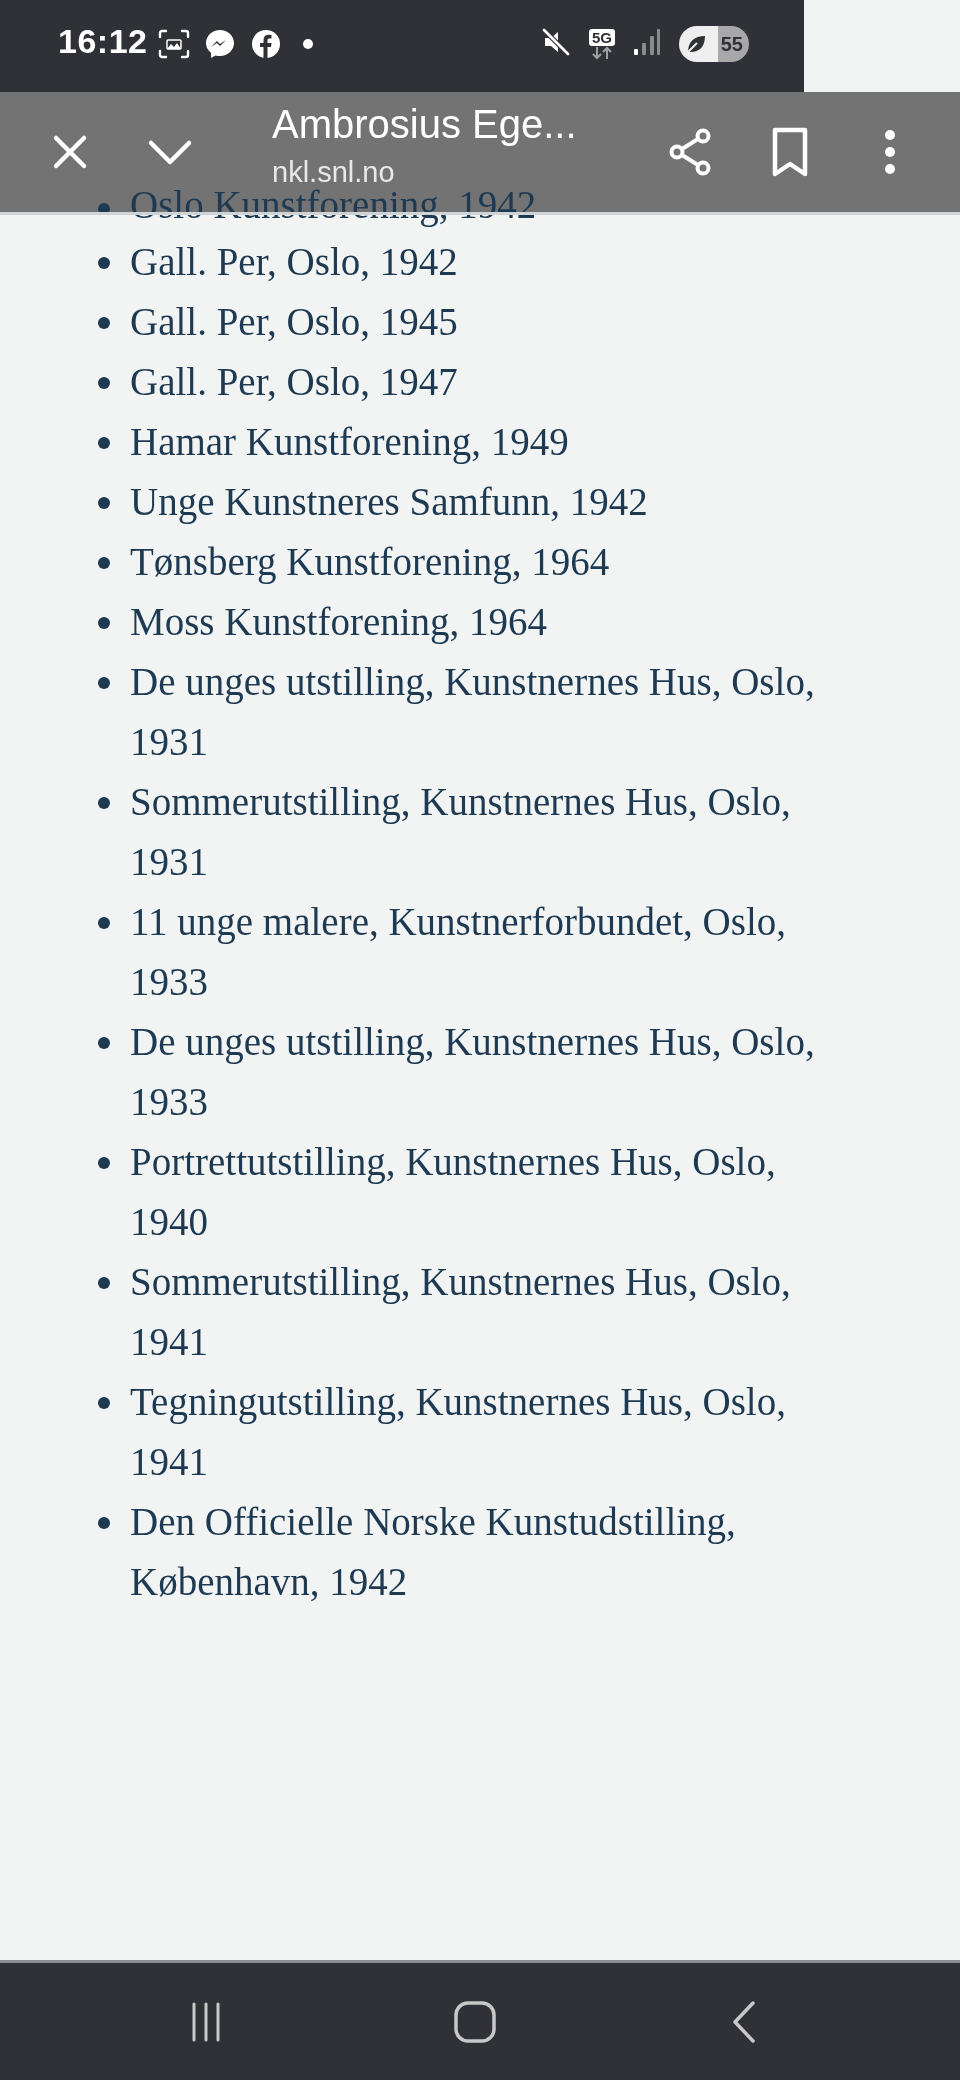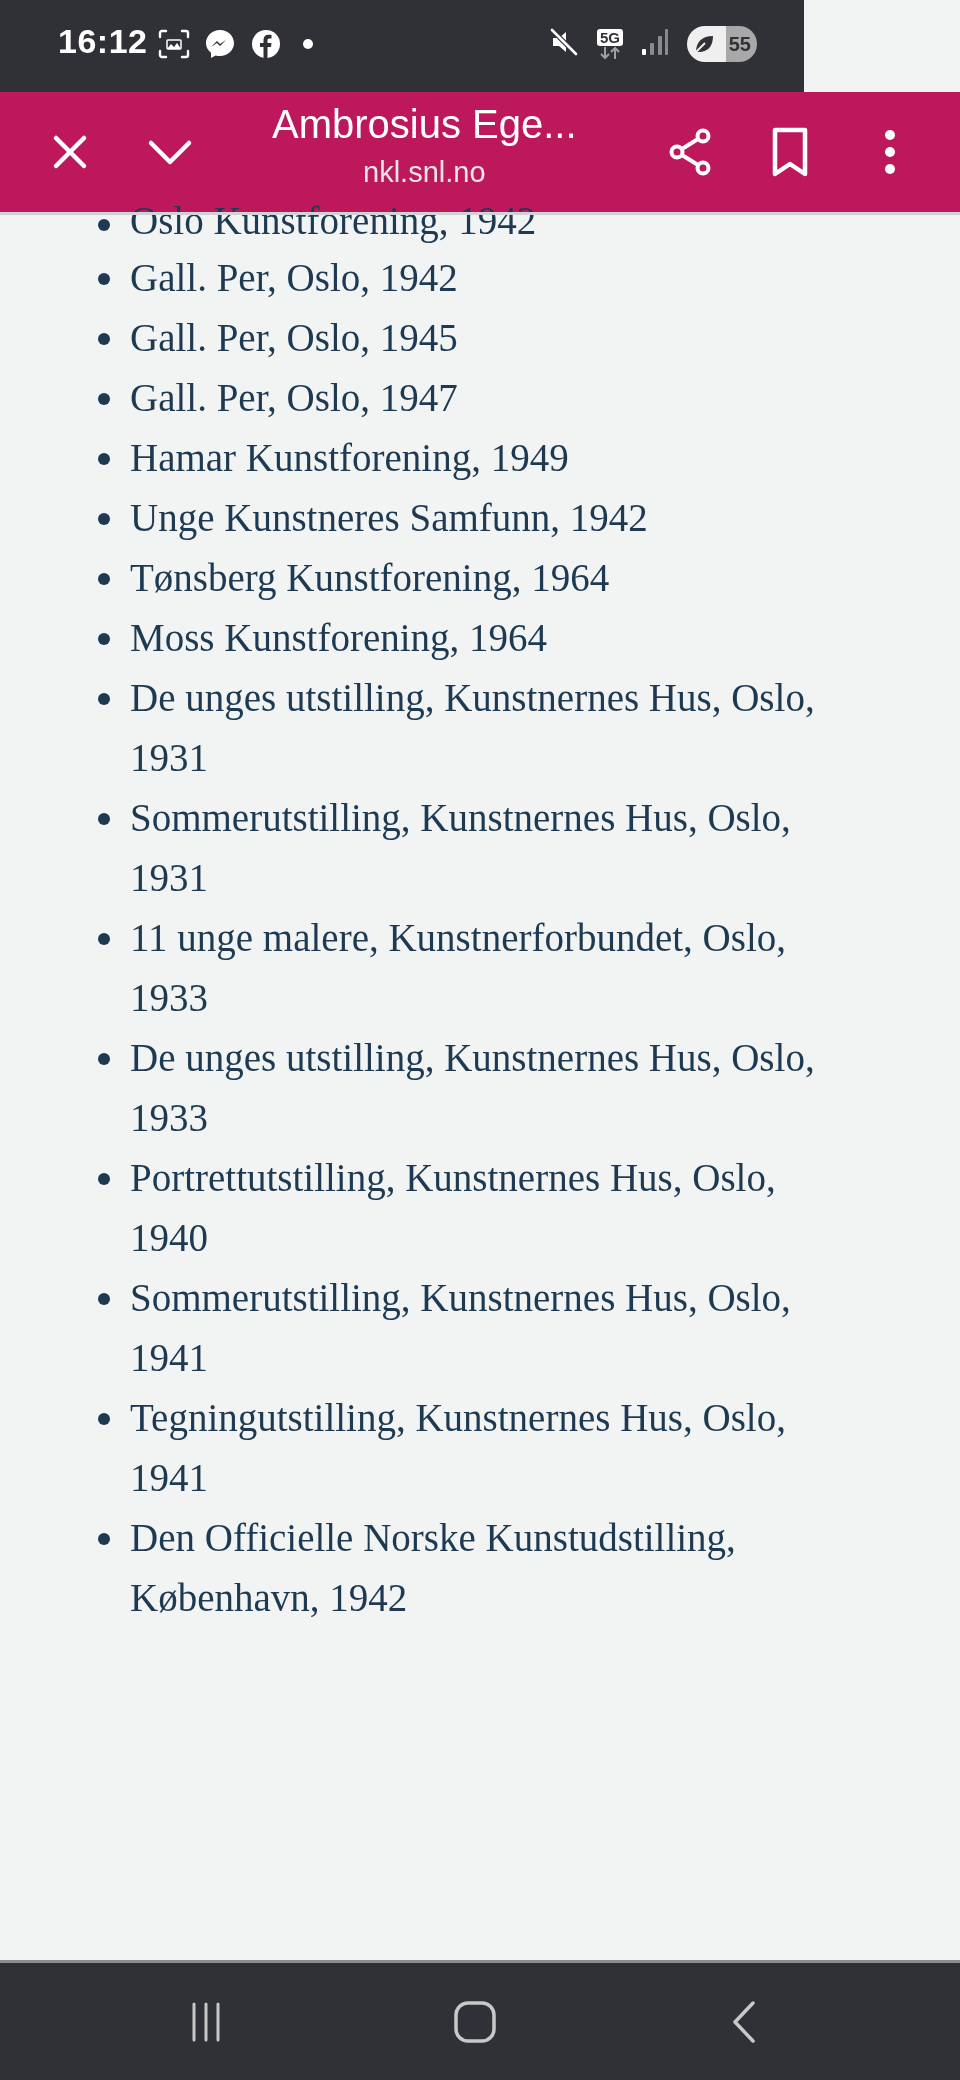--- a/index.html
+++ b/index.html
@@ -8,43 +8,43 @@
 
   .status-bar {
     position: absolute; top: 0; left: 0; width: 804px; height: 92px;
     background: #303136; color: #ffffff;
   }
   .status-time {
     position: absolute; left: 58px; top: 22px; font-size: 34px; font-weight: bold;
     font-family: "Liberation Sans", sans-serif; letter-spacing: 0.5px;
   }
   .status-left-icons { position: absolute; left: 158px; top: 28px; display: flex; gap: 14px; align-items: center; }
-  .status-right-icons { position: absolute; right: 47px; top: 26px; display: flex; gap: 18px; align-items: center; }
+  .status-right-icons { position: absolute; right: 55px; top: 26px; display: flex; gap: 18px; align-items: center; }
   .battery-pill {
     width: 70px; height: 36px; border-radius: 18px; overflow: hidden; position: relative;
     background: linear-gradient(to right, #efefef 0%, #efefef 55%, #a8a8a8 55%, #a8a8a8 100%);
     display: flex; align-items: center; justify-content: flex-end; padding-right: 6px;
   }
   .battery-pill .bat-num { color: #303136; font-weight: bold; font-size: 20px; font-family: "Liberation Sans", sans-serif; margin-left: 32px; }
   .battery-pill .leaf { position: absolute; left: 6px; top: 7px; }
   .net-5g { display: flex; flex-direction: column; align-items: center; }
   .net-5g .badge { background: #fff; color: #303136; font-size: 15px; font-weight: bold; padding: 0 3px; border-radius: 3px; line-height: 17px; }
 
   .toolbar {
     position: absolute; top: 92px; left: 0; width: 960px; height: 120px;
-    background: #be185d; color: #ffffff; text-align: center;
+    background: #737373; color: #ffffff;
   }
   .toolbar .icon-btn { position: absolute; display: flex; align-items: center; justify-content: center; }
   .title-block { position: absolute; left: 272px; top: 4px; }
   .page-title { font-size: 40px; color: #ffffff; font-family: "Liberation Sans", sans-serif; line-height: 56px; }
   .page-url { font-size: 29px; color: #e8e8e8; font-family: "Liberation Sans", sans-serif; line-height: 40px; }
   .toolbar-shadow { position: absolute; top: 212px; left: 0; width: 960px; height: 3px; background: #d0d3d6; }
 
   .content {
-    position: absolute; top: 194px; left: 0; width: 960px; height: 1765px; overflow: hidden;
+    position: absolute; top: 178px; left: 0; width: 960px; height: 1765px; overflow: hidden;
   }
   .list { list-style: none; position: absolute; left: 0; top: 0; width: 960px; }
   .list li {
     position: relative; padding-left: 130px; padding-right: 40px;
     font-family: "Liberation Serif", serif; font-size: 39px; color: #1e3a52;
     line-height: 60px; width: 900px;
   }
   .list li .bullet {
     position: absolute; left: 98px; top: 25px; width: 12px; height: 12px; border-radius: 50%;
     background: #1e3a52;

